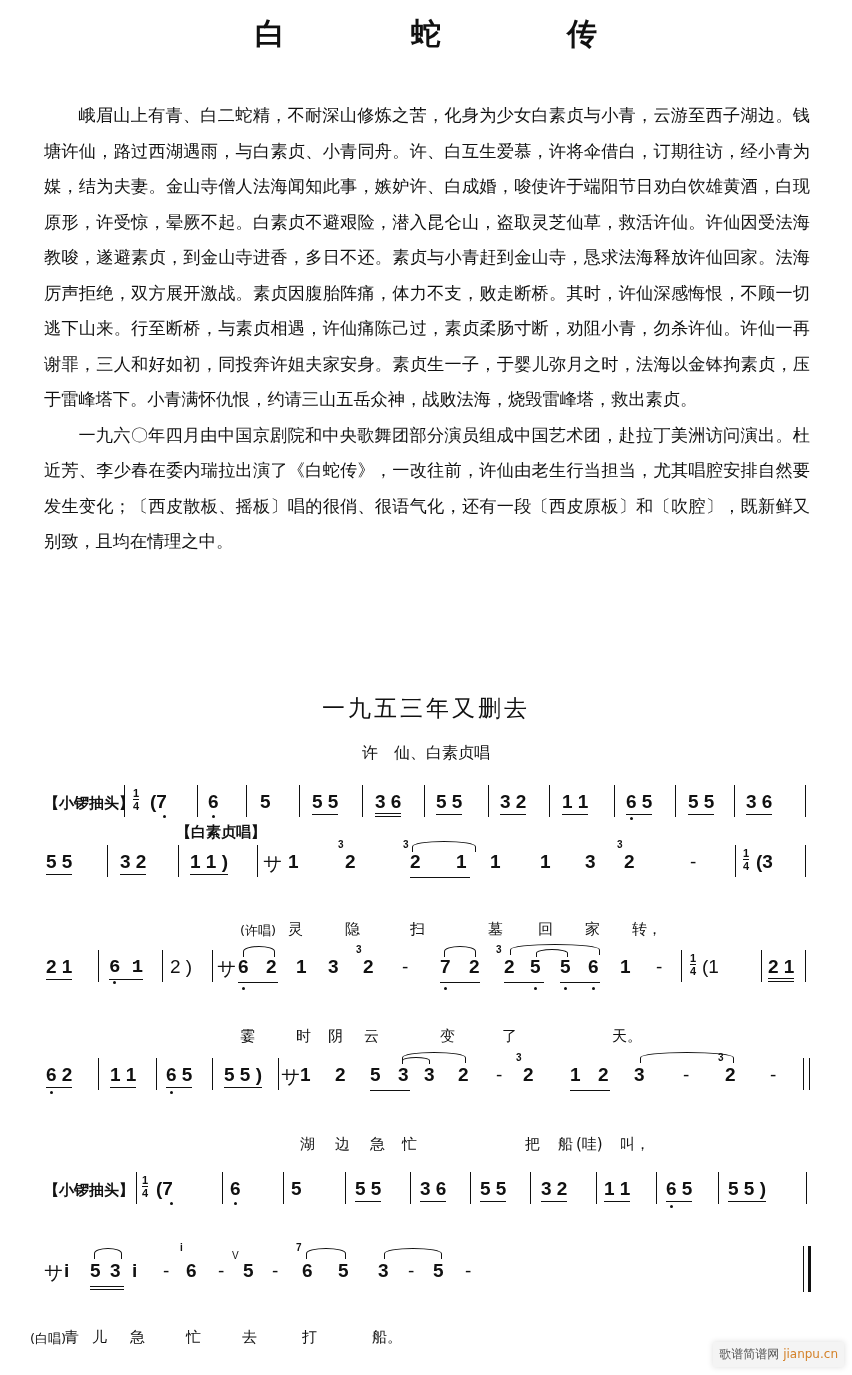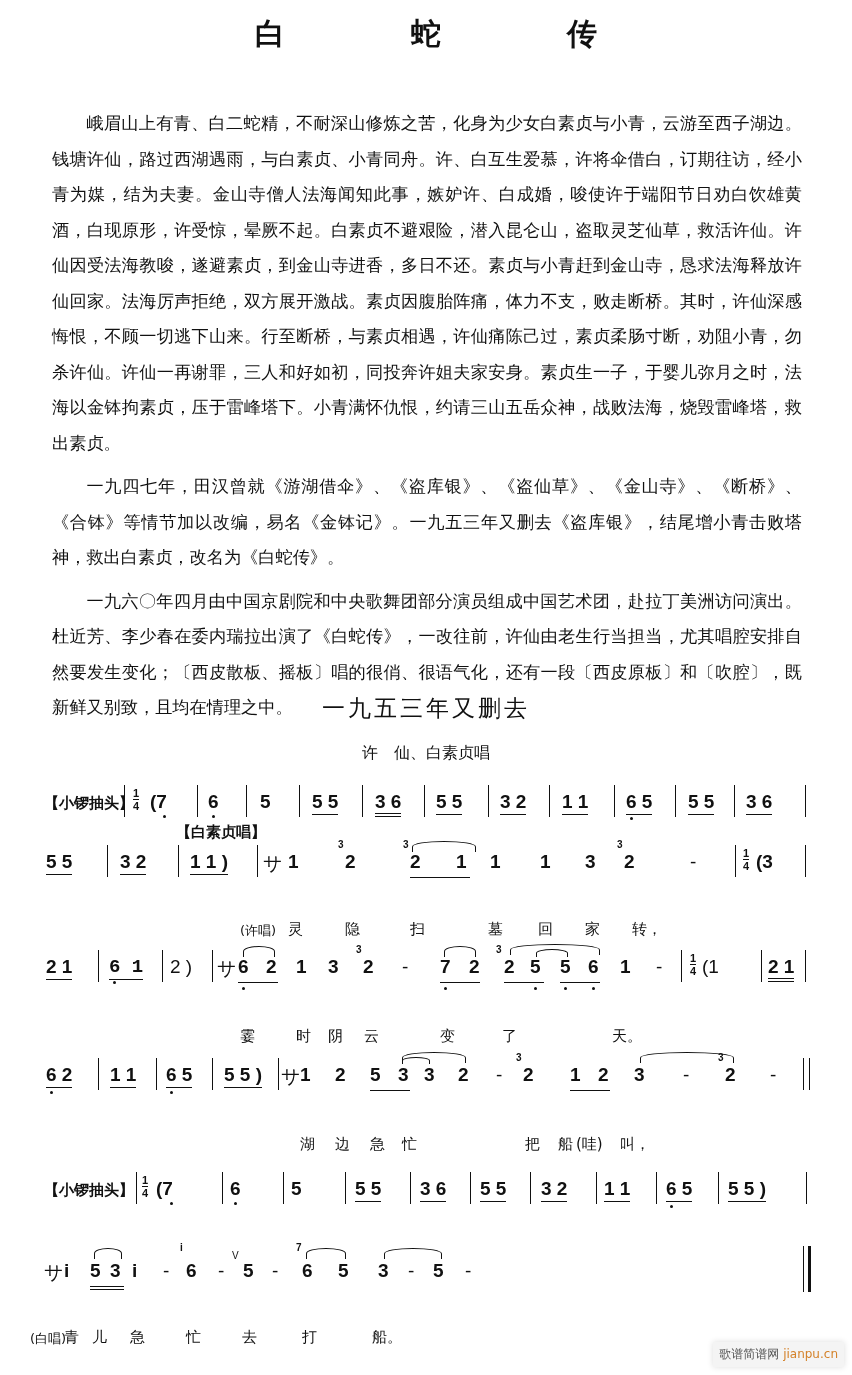--- a/index.html
+++ b/index.html
@@ -1,19 +1,19 @@
 <!DOCTYPE html>
 <html><head>
 <meta charset="utf-8">
 <style>
   html, body { margin: 0; padding: 0; background: #ffffff; }
   body { width: 852px; height: 1375px; position: relative; overflow: hidden; color: #111; font-family: "DejaVu Sans", sans-serif; }
   .title { position: absolute; top: 14px; left: 0; width: 852px; text-align: center; font-size: 30px; font-weight: bold; letter-spacing: 48px; padding-left: 48px; box-sizing: border-box; }
   .prose { position: absolute; left: 44px; width: 766px; top: 98px; font-size: 17.2px; line-height: 35.5px; text-align: justify; }
-  .prose p { margin: 8px; text-indent: 2em; }
+  .prose p { margin: 0; text-indent: 2em; }
   .song-title { position: absolute; top: 693px; left: 0; width: 852px; text-align: center; font-size: 23px; font-family: "DejaVu Serif", serif; letter-spacing: 3px; }
   .song-sub { position: absolute; top: 743px; left: 0; width: 852px; text-align: center; font-size: 16px; }
   .row { position: absolute; left: 0; width: 852px; height: 40px; }
   .tok { position: absolute; font-family: "Liberation Sans", sans-serif; font-weight: bold; font-size: 19px; top: 6px; white-space: nowrap; }
   .tok.ul { border-bottom: 1.5px solid #111; padding-bottom: 1px; }
   .tok.ul2 { border-bottom: 4px double #111; padding-bottom: 0; }
   .bar { position: absolute; top: 0; width: 0; height: 32px; border-left: 1.6px solid #111; }
   .dbar { position: absolute; top: 0; width: 4px; height: 34px; border-left: 1.5px solid #111; border-right: 3.5px solid #111; }
   .label { position: absolute; font-size: 15px; font-weight: bold; top: 9px; white-space: nowrap; }
   .ts { position: absolute; top: 2px; font-family: "Liberation Sans", sans-serif; font-size: 11px; font-weight: bold; line-height: 12px; text-align: center; }
@@ -27,21 +27,20 @@
   .watermark { position: absolute; right: 8px; bottom: 8px; font-size: 12px; color: #555; background: #f4f4f4; padding: 4px 6px; box-shadow: 0 0 6px #ddd; }
   .watermark .url { color: #d4822a; text-align: center; }
 </style>
 </head>
 <body>
 
 <div class="title">白　蛇　传</div>
 
 <div class="prose">
   <p>峨眉山上有青、白二蛇精，不耐深山修炼之苦，化身为少女白素贞与小青，云游至西子湖边。钱塘许仙，路过西湖遇雨，与白素贞、小青同舟。许、白互生爱慕，许将伞借白，订期往访，经小青为媒，结为夫妻。金山寺僧人法海闻知此事，嫉妒许、白成婚，唆使许于端阳节日劝白饮雄黄酒，白现原形，许受惊，晕厥不起。白素贞不避艰险，潜入昆仑山，盗取灵芝仙草，救活许仙。许仙因受法海教唆，遂避素贞，到金山寺进香，多日不还。素贞与小青赶到金山寺，恳求法海释放许仙回家。法海厉声拒绝，双方展开激战。素贞因腹胎阵痛，体力不支，败走断桥。其时，许仙深感悔恨，不顾一切逃下山来。行至断桥，与素贞相遇，许仙痛陈己过，素贞柔肠寸断，劝阻小青，勿杀许仙。许仙一再谢罪，三人和好如初，同投奔许姐夫家安身。素贞生一子，于婴儿弥月之时，法海以金钵拘素贞，压于雷峰塔下。小青满怀仇恨，约请三山五岳众神，战败法海，烧毁雷峰塔，救出素贞。</p>
-  <p>一九四七年，田汉曾就《游湖借伞》、《盗库银》、《盗仙草》、《金山寺》、《断桥》、《合钵》等情节加以改编，易名《金钵记》。一九五三年又删去《盗库银》，结尾增小青击败塔神，救出白素贞，改名为《白蛇传》。</p>
   <p>一九六〇年四月由中国京剧院和中央歌舞团部分演员组成中国艺术团，赴拉丁美洲访问演出。杜近芳、李少春在委内瑞拉出演了《白蛇传》，一改往前，许仙由老生行当担当，尤其唱腔安排自然要发生变化；〔西皮散板、摇板〕唱的很俏、很语气化，还有一段〔西皮原板〕和〔吹腔〕，既新鲜又别致，且均在情理之中。</p>
 </div>
 
 <div class="song-title">一九五三年又删去</div>
 <div class="song-sub">许　仙、白素贞唱</div>
 
 <div class="row" style="top:785px;">
   <span class="label" style="left:44px;">【小锣抽头】</span>
   <span class="bar" style="left:124px;"></span>
   <span class="ts" style="left:133px;">

